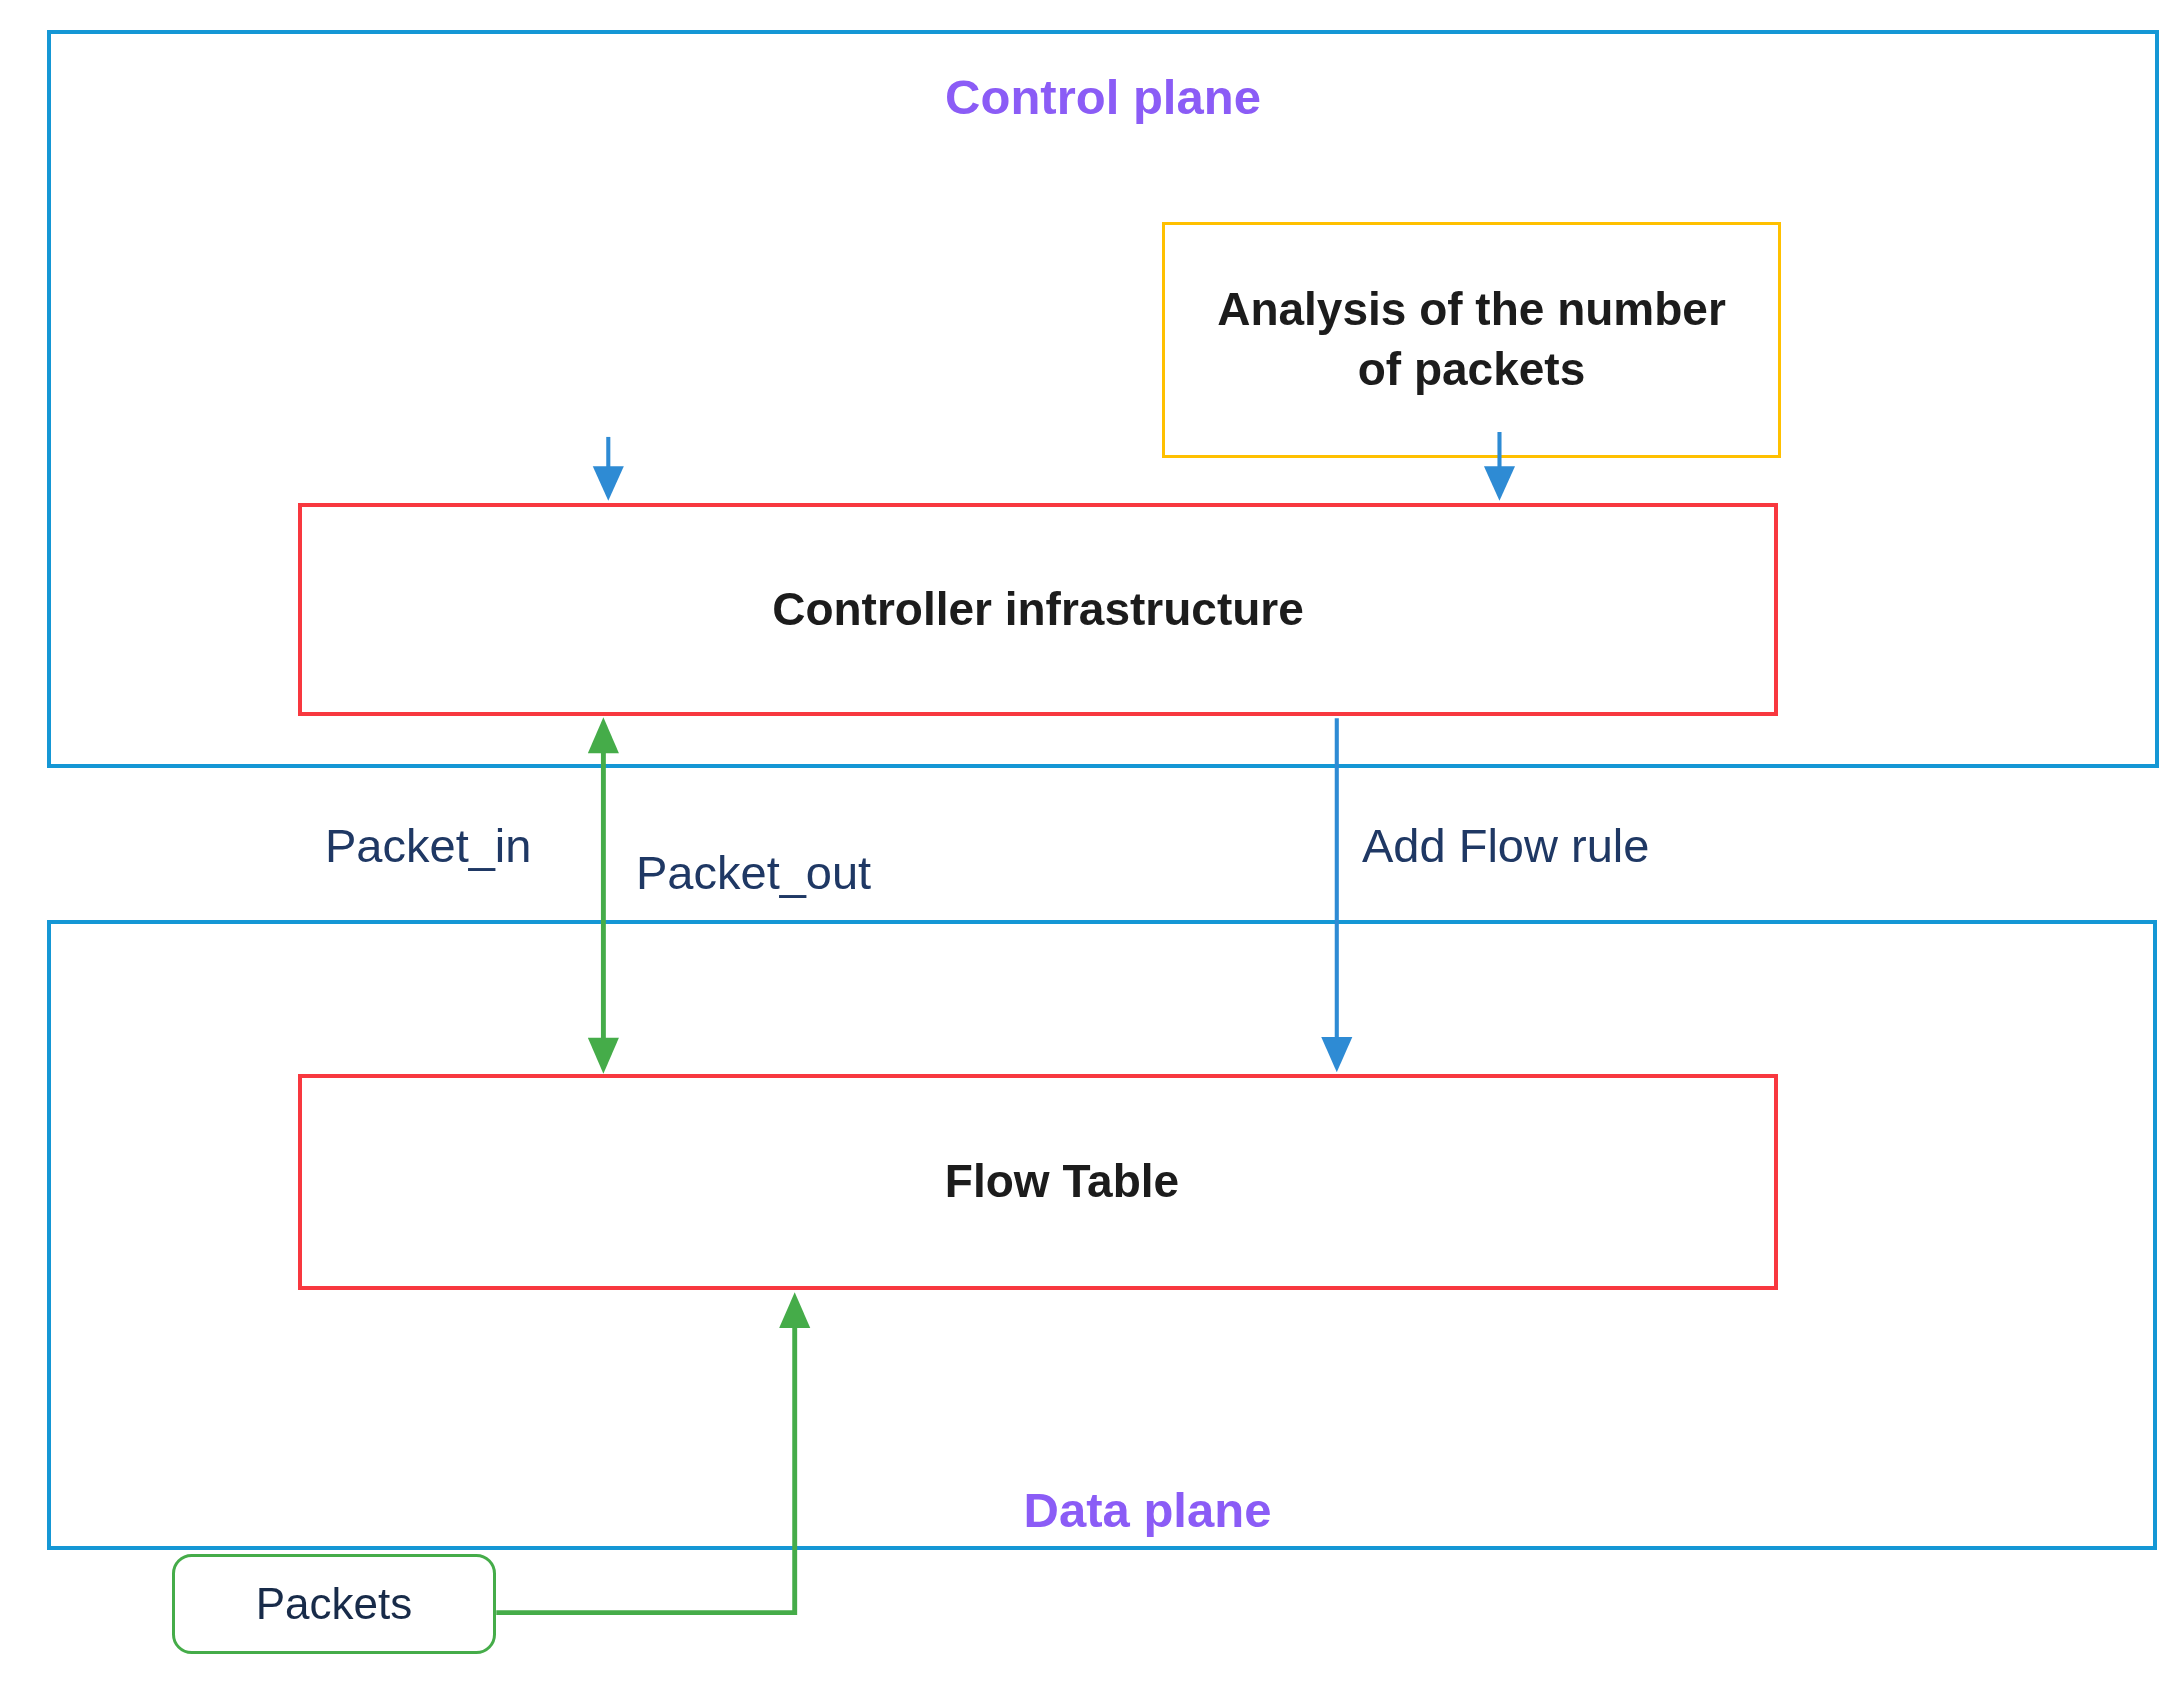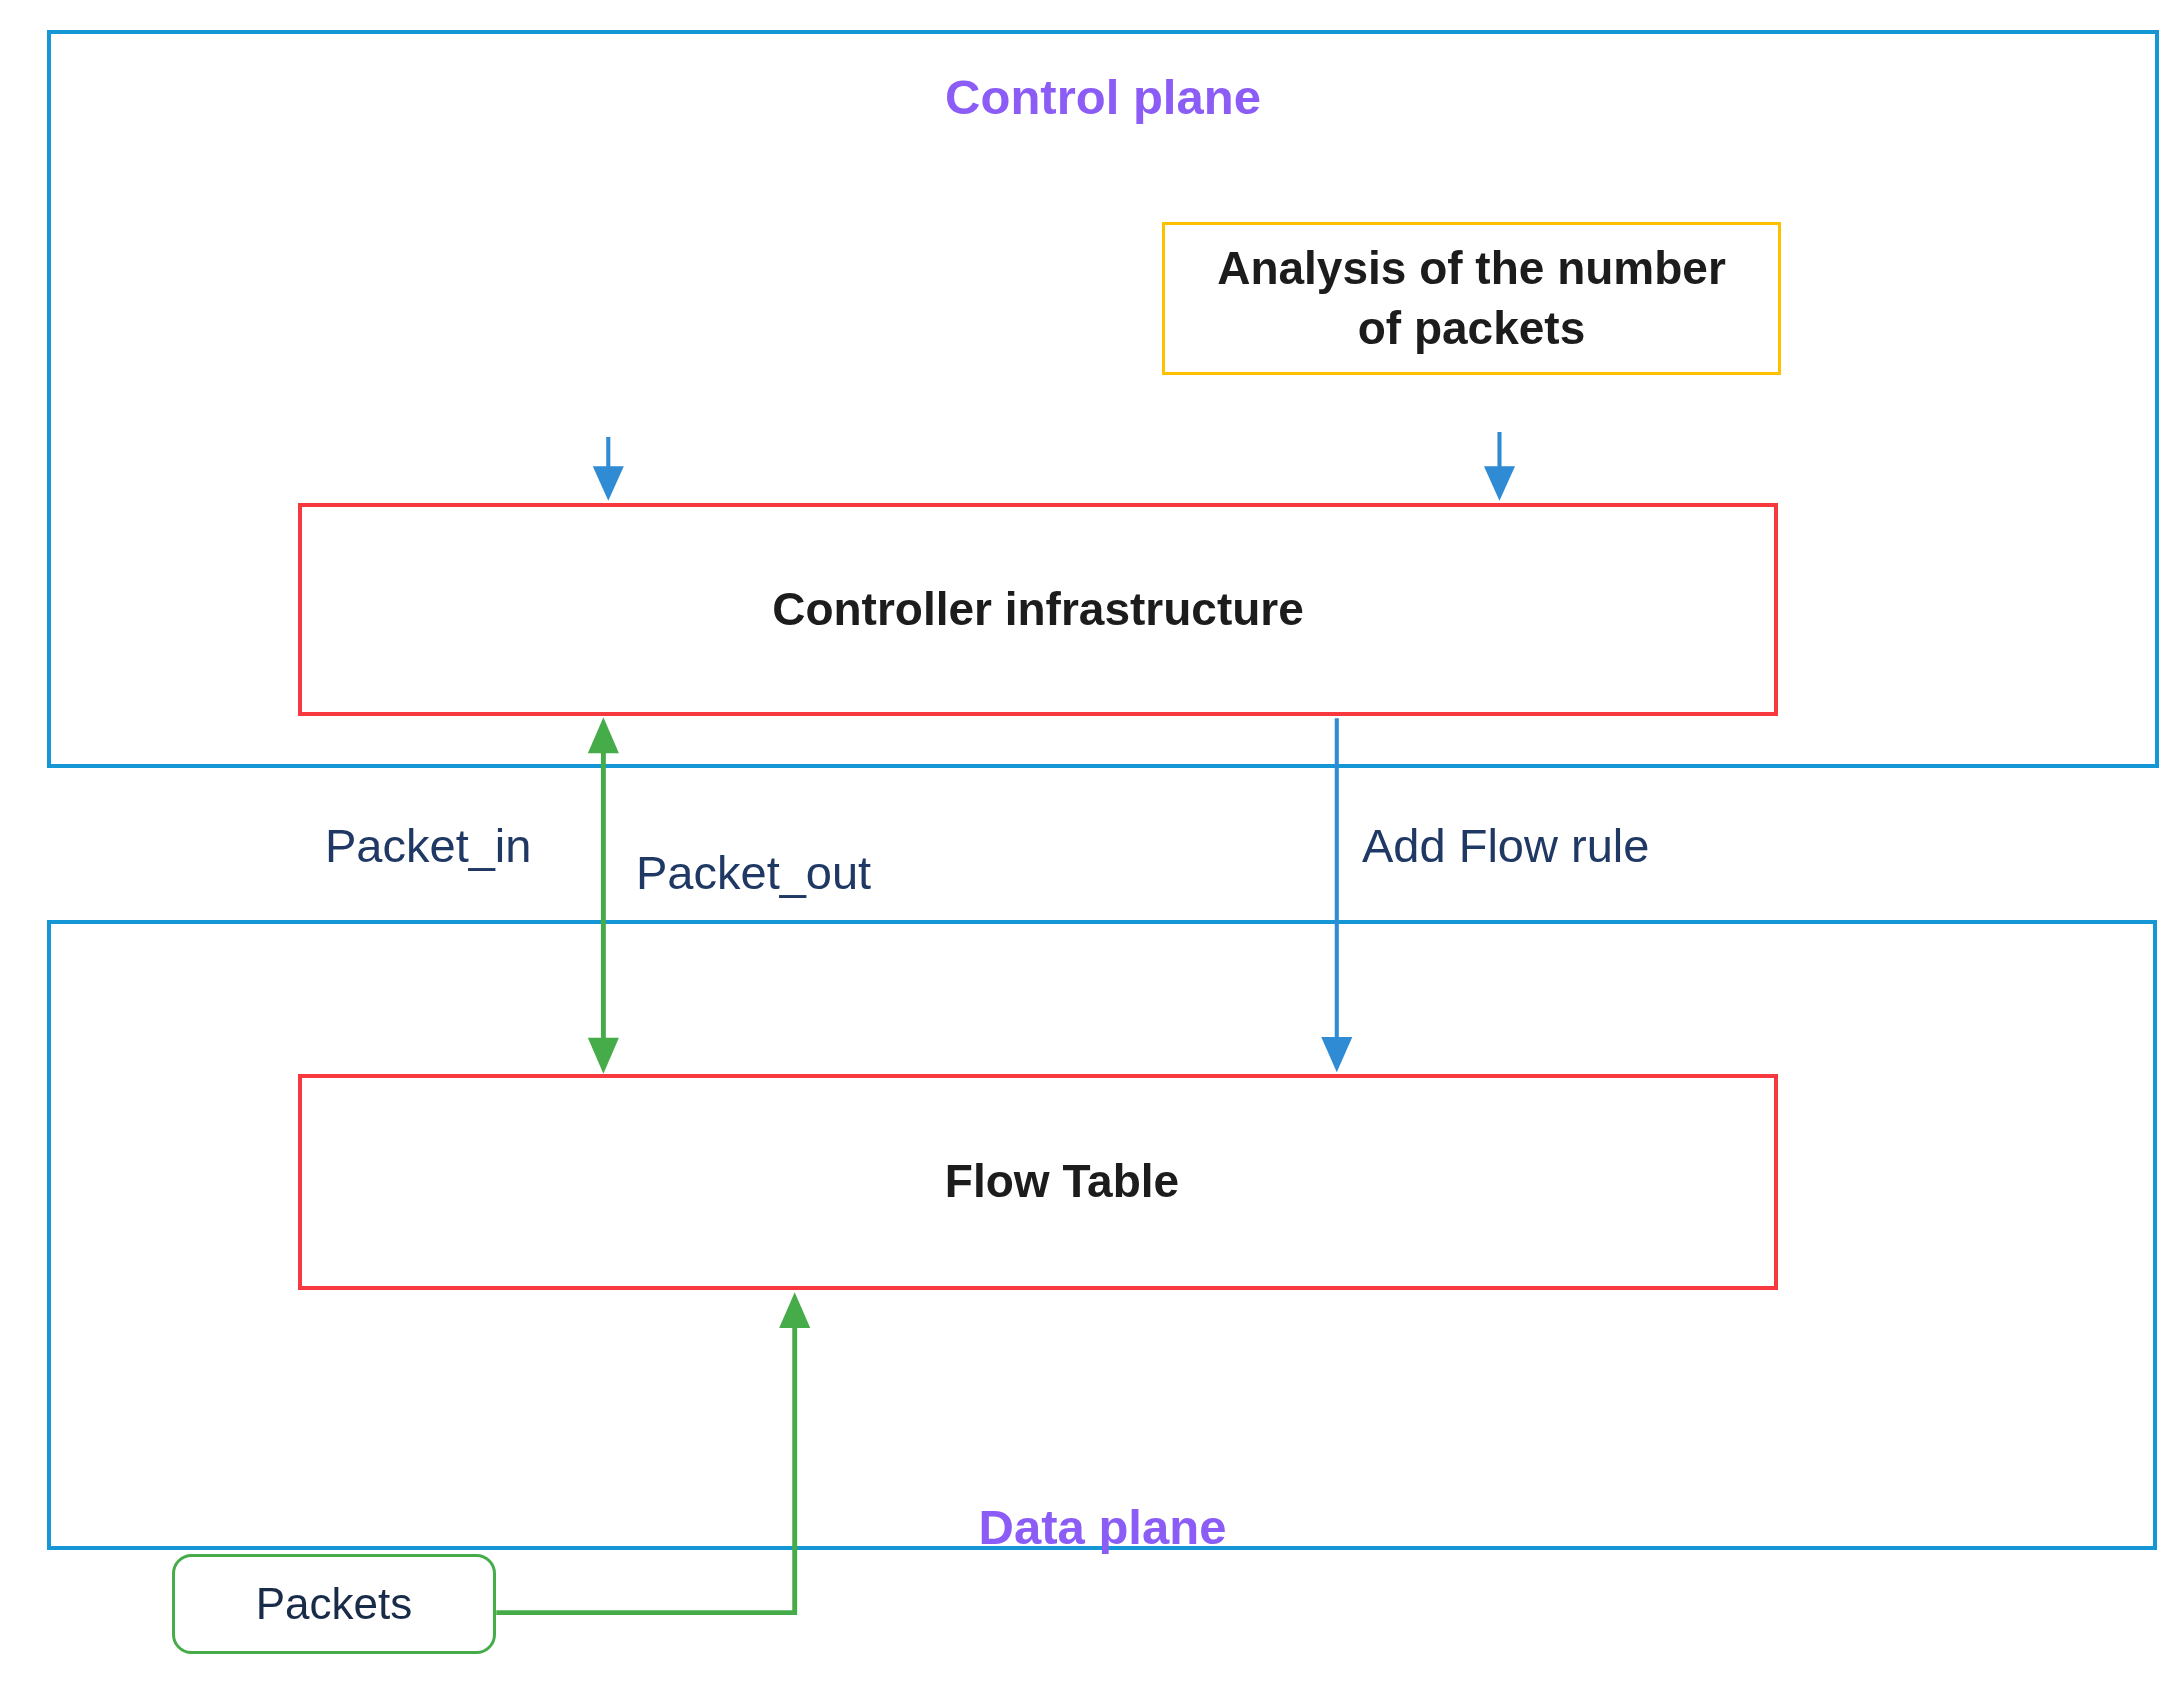--- a/index.html
+++ b/index.html
@@ -51,31 +51,31 @@
 </style>
 </head>
 <body>
 
 <div class="stage">
 
   <div class="box plane-box" style="left:47px; top:30px; width:2112px; height:738px;"></div>
   <div class="plane-title" style="left:47px; top:69px; width:2112px;">Control plane</div>
 
 
-  <div class="box node-box yellow-box" style="left:1162px; top:222px; width:619px; height:153px;">
+  <div class="box node-box yellow-box" style="left:1162px; top:222px; width:619px; height:236px;">
     <span class="node-label">Analysis of the number
 of packets</span>
   </div>
 
   <div class="box node-box red-box" style="left:298px; top:503px; width:1480px; height:213px;">
     <span class="node-label">Controller infrastructure</span>
   </div>
 
   <div class="box plane-box" style="left:47px; top:920px; width:2110px; height:630px; background:transparent;"></div>
-  <div class="plane-title" style="left:857px; top:1482px; width:491px;margin-top:17px;">Data plane</div>
+  <div class="plane-title" style="left:902px; top:1482px; width:491px;">Data plane</div>
 
   <div class="box node-box red-box" style="left:298px; top:1074px; width:1480px; height:216px;padding-left:48px;">
     <span class="node-label">Flow Table</span>
   </div>
 
   <div class="box node-box green-box" style="left:172px; top:1554px; width:324px; height:100px;">
     <span class="node-label packets-label" style="font-weight:normal;">Packets</span>
   </div>
 
   <div class="edge-label" style="left:325px; top:818px;">Packet_in</div>

